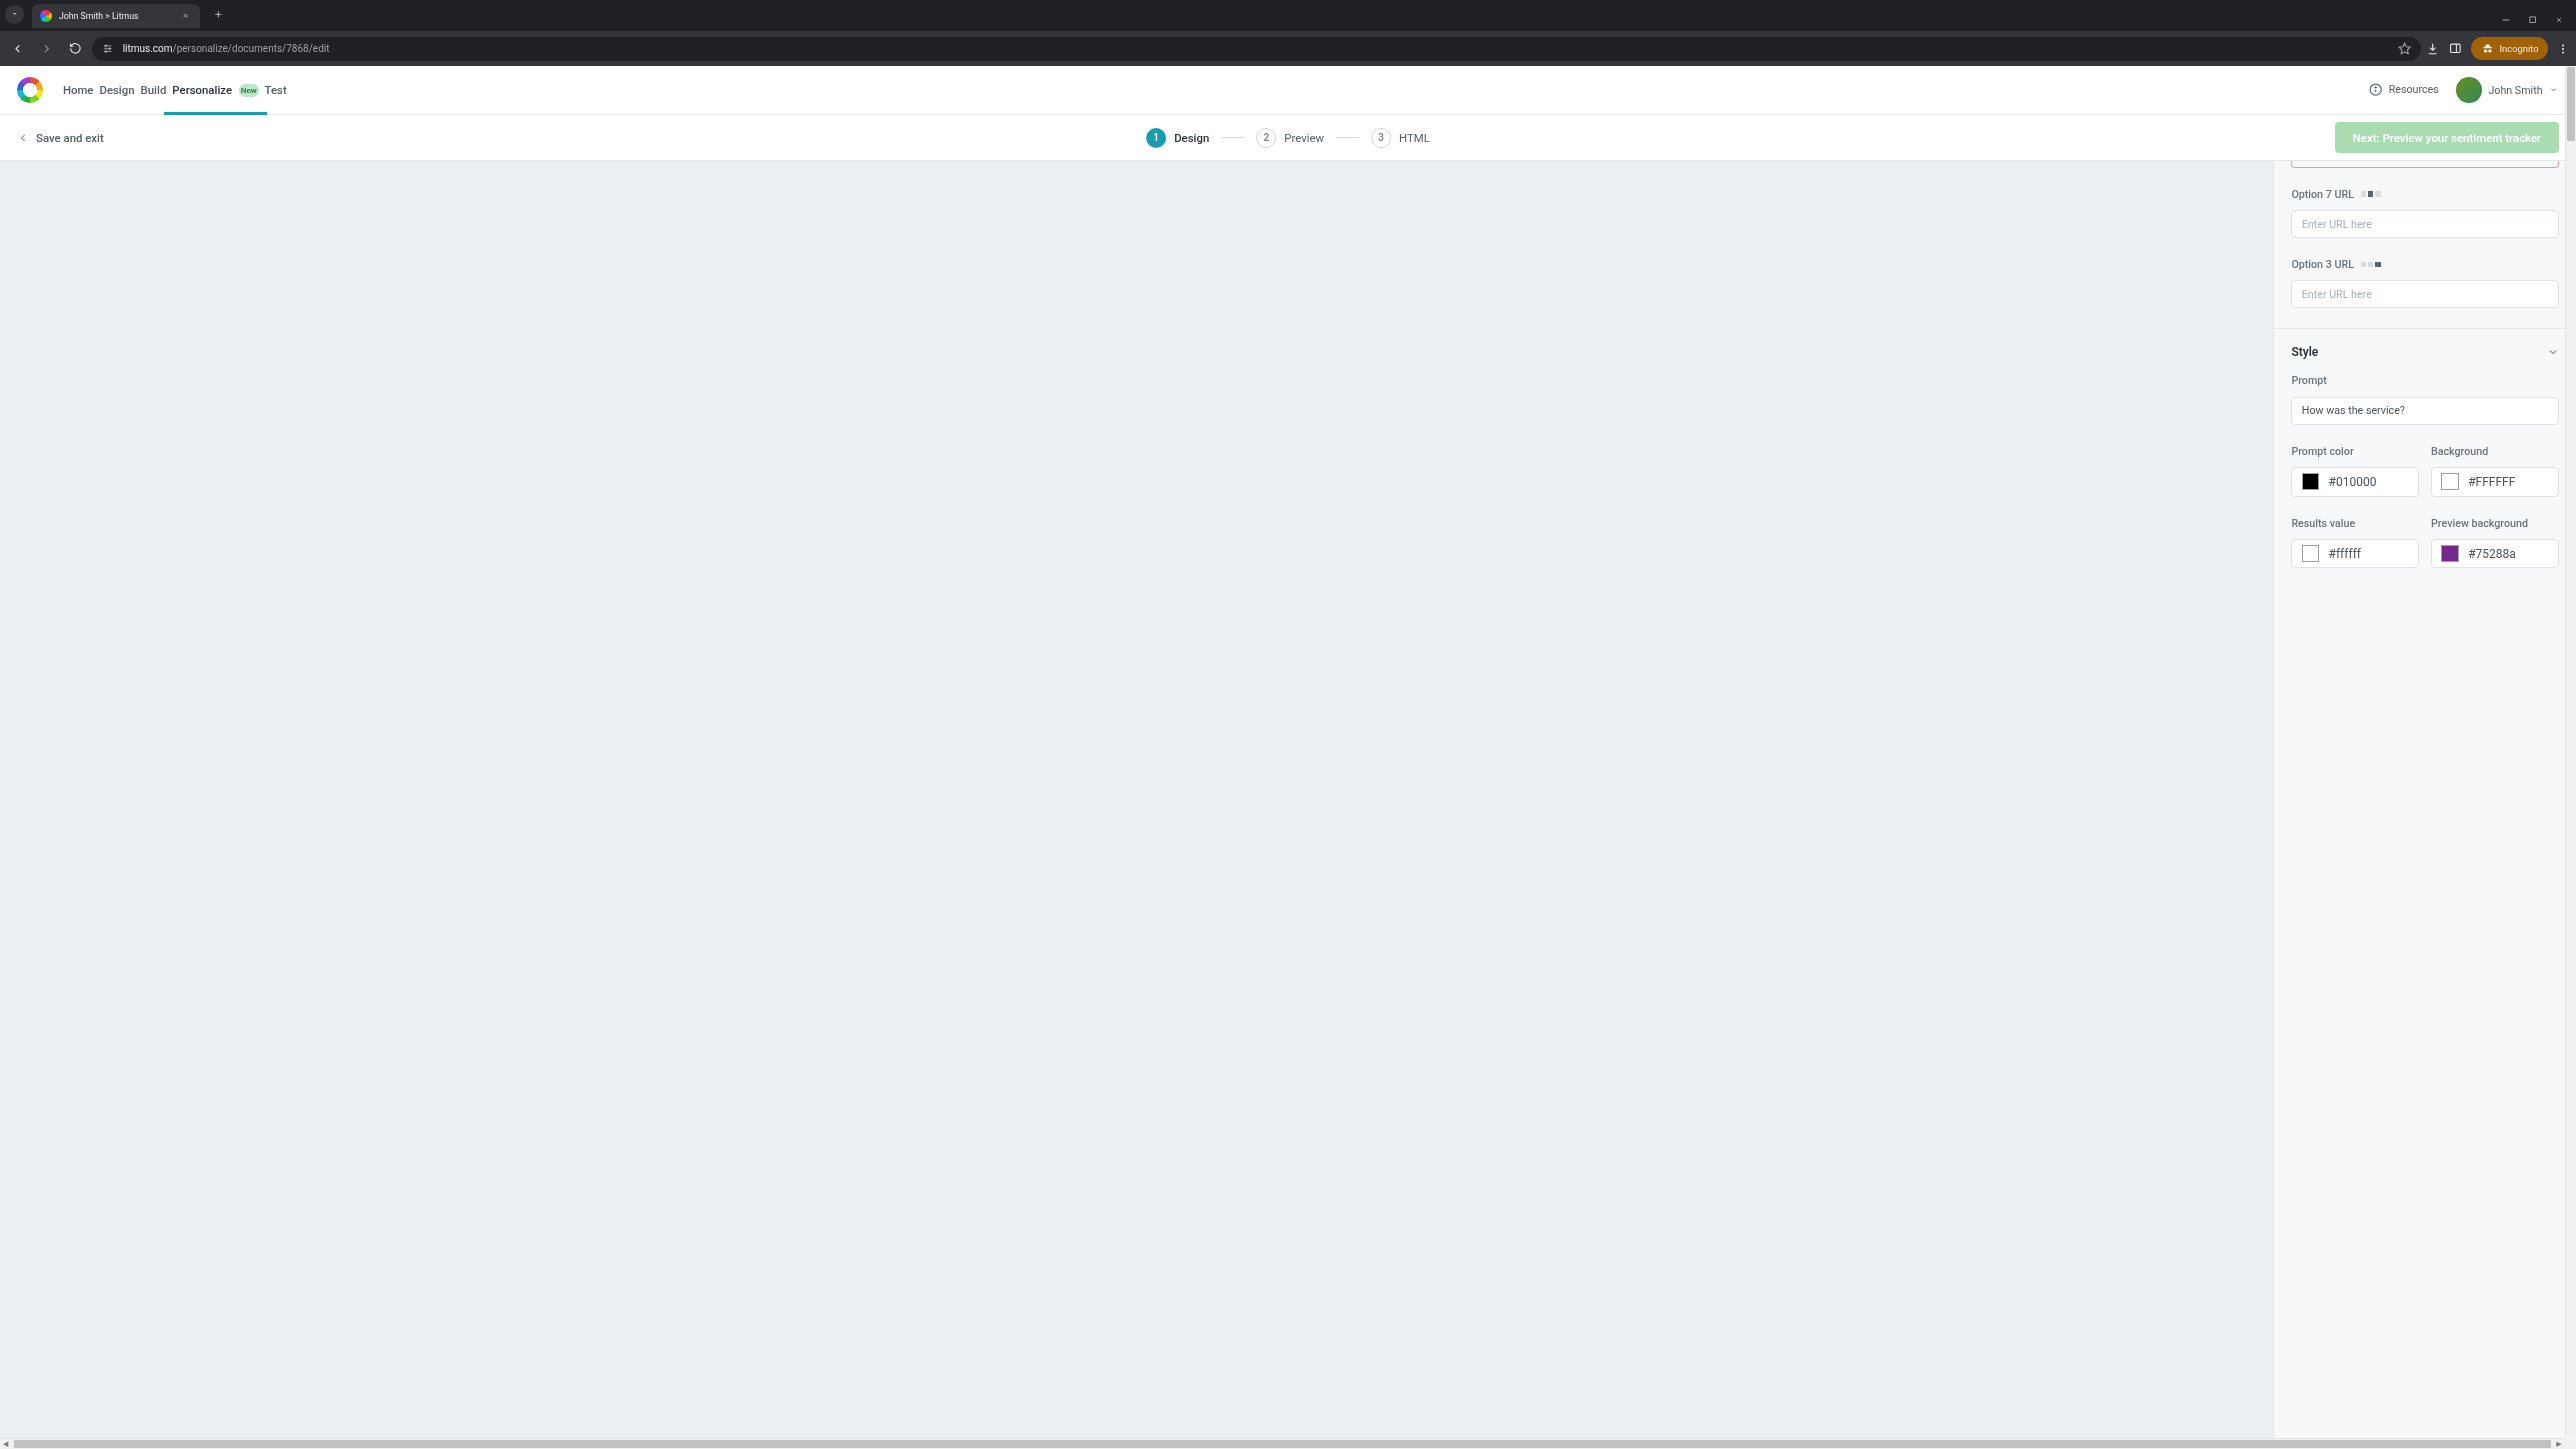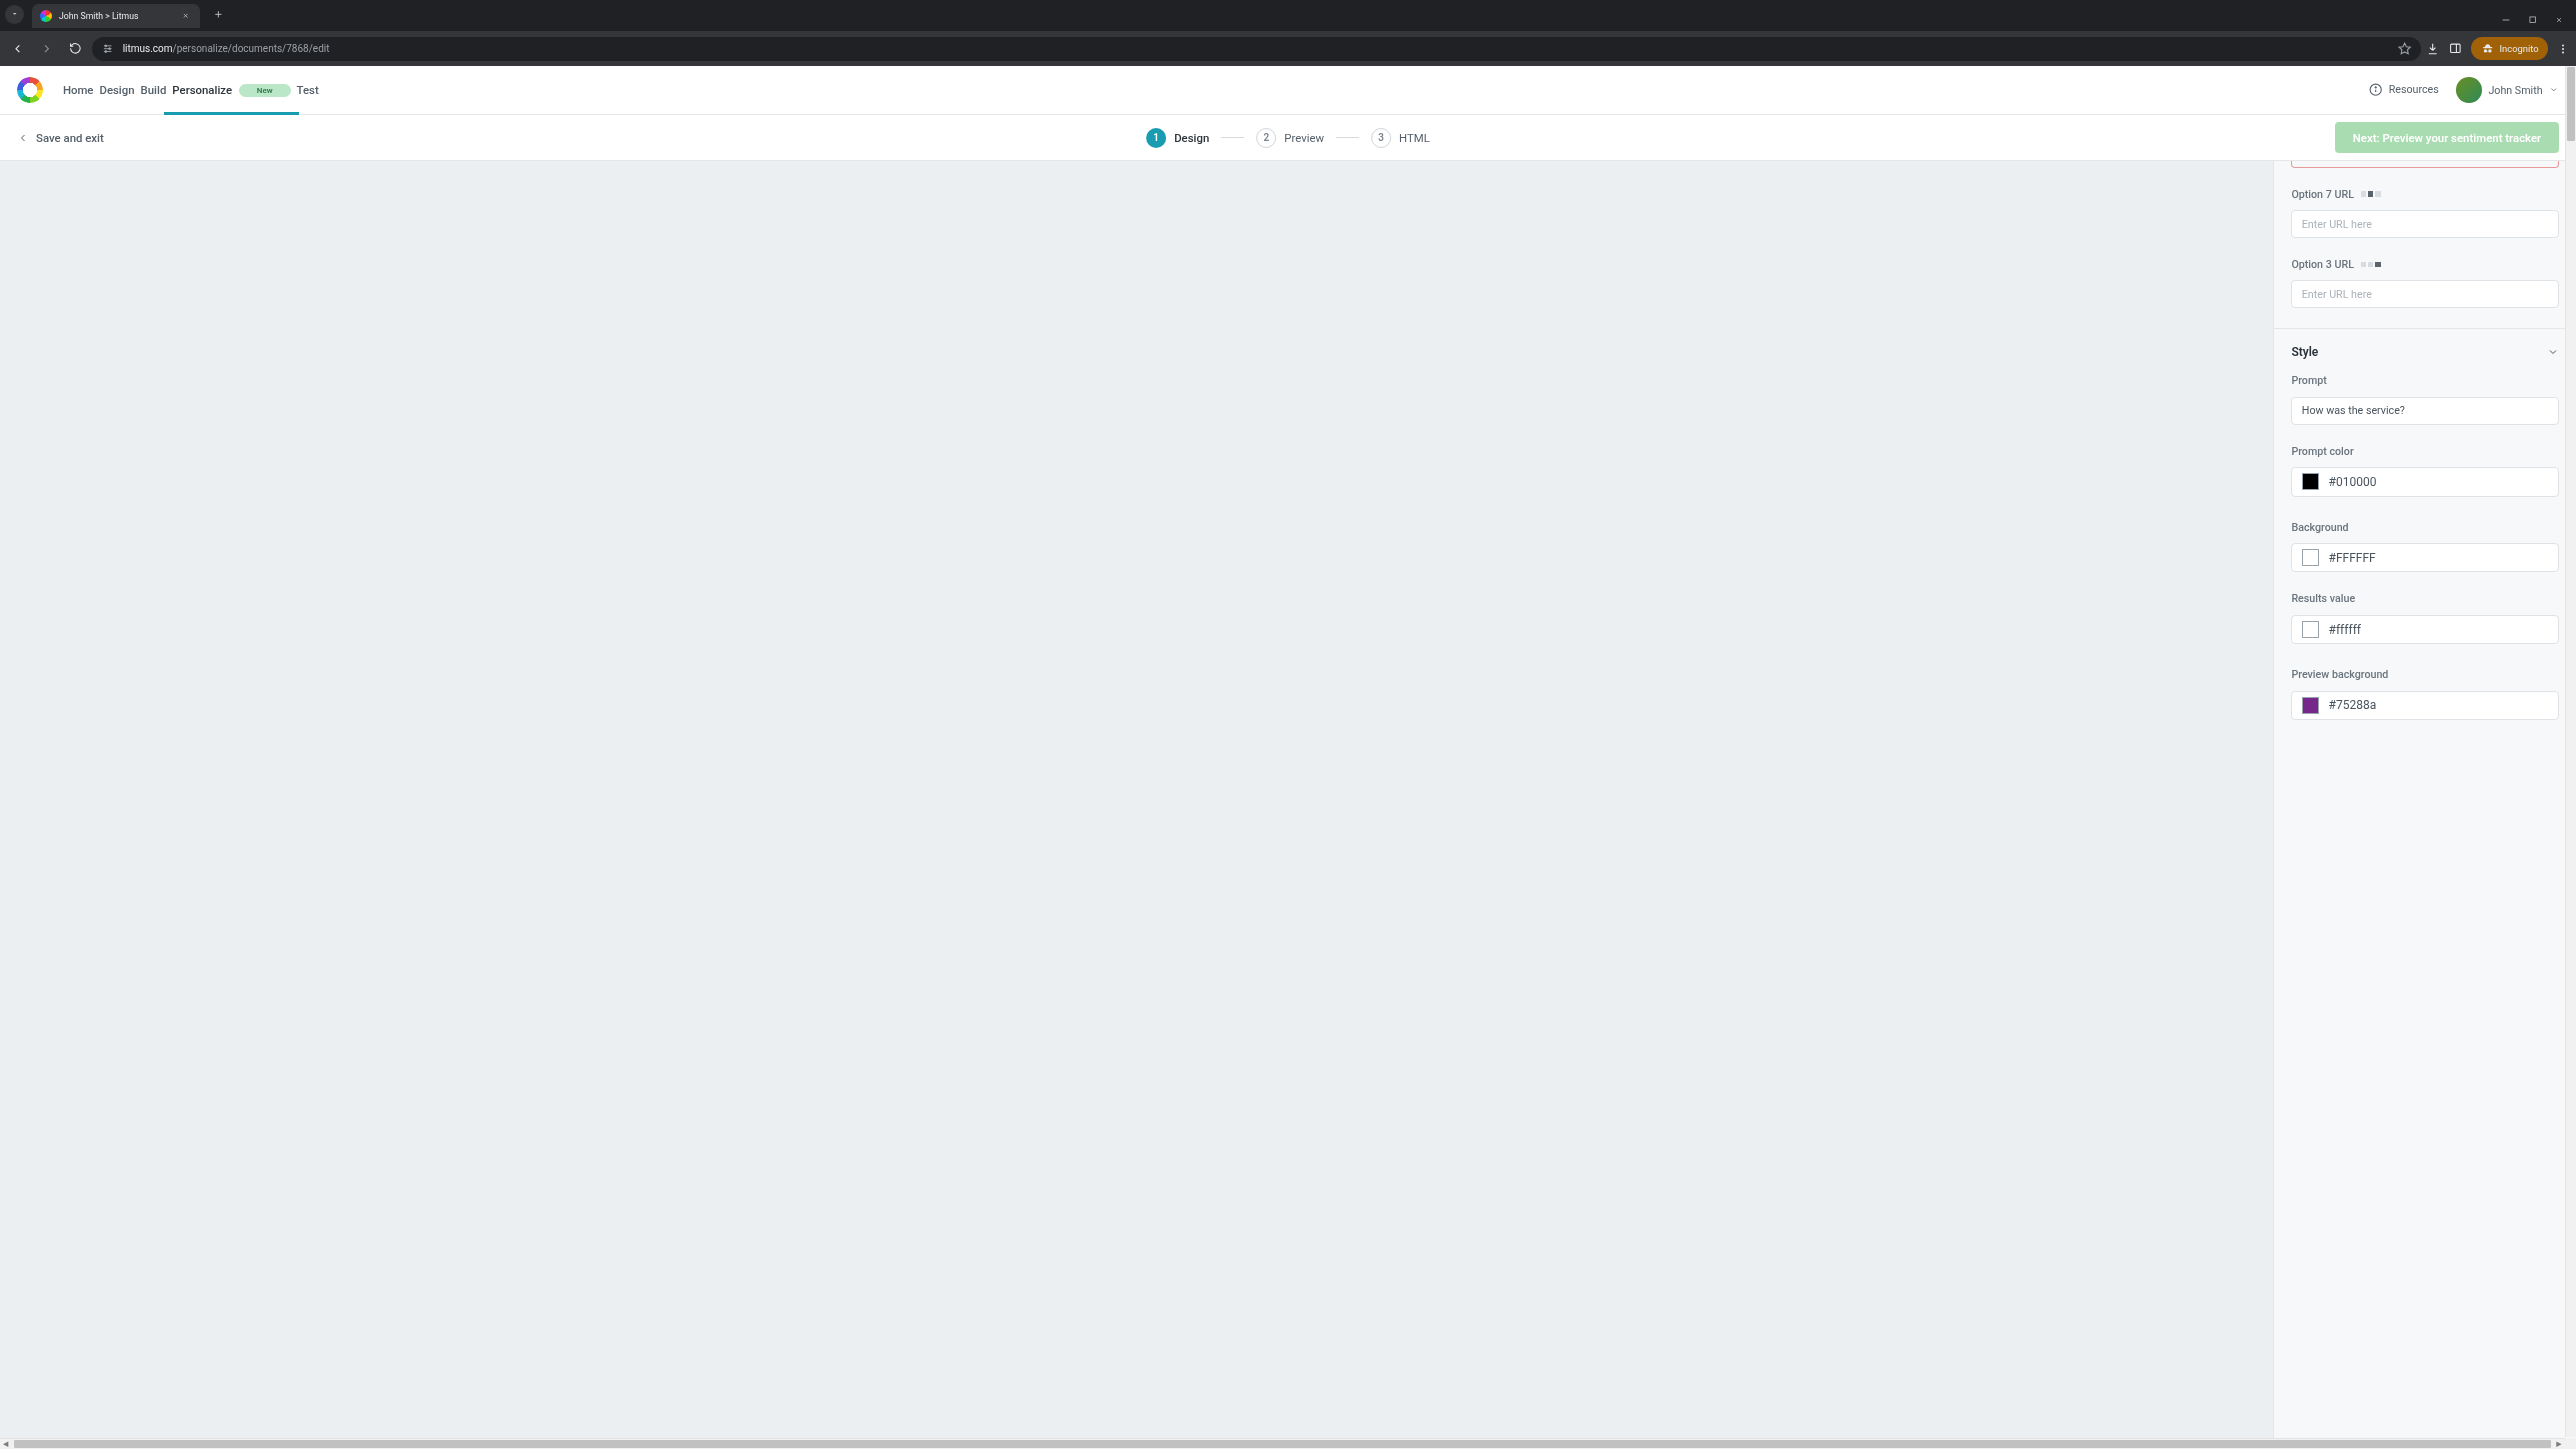--- a/index.html
+++ b/index.html
@@ -45,21 +45,21 @@
   .topnav { height:49px; border-bottom:0.7px solid #e4e6e8; display:flex; align-items:center; padding:0 17.4px; gap:20px; position:relative;}
   .logo { width:25.5px; height:25.5px; border-radius:50%; background:
       conic-gradient(#e94f3d 0 45deg,#f6a623 45deg 90deg,#f8e71c 90deg 135deg,#7ed321 135deg 180deg,#22b14c 180deg 225deg,#1ab6d6 225deg 270deg,#3b5fe0 270deg 315deg,#9b3fd6 315deg 360deg);
       mask: radial-gradient(circle, transparent 38%, black 39%);
       -webkit-mask: radial-gradient(circle, transparent 38%, black 39%);
   }
   .navlinks { display:flex; align-items:stretch; gap:6px; height:100%; }
   .navlink { display:flex; align-items:center; gap:6.7px; color:#55606a; font-size:11.4px; font-weight:500; position:relative;}
   .navlink.active { color:#2b333b;}
   .navlink.active::after { content:""; position:absolute; left:-8px; right:-8px; bottom:-0.7px; height:2.7px; background:#1a9cb0;}
-  .badge-new { background:#b9e7c8; color:#2f7a47; font-size:8px; font-weight:600; padding:2px 18px; border-radius:7.4px;}
+  .badge-new { background:#b9e7c8; color:#2f7a47; font-size:8px; font-weight:600; padding:2px 2px; border-radius:7.4px;}
   .nav-right { margin-left:auto; display:flex; align-items:center; gap:17.4px;}
   .resources { display:flex; align-items:center; gap:6px; color:#55606a; font-size:10.7px;}
   .avatar { width:25.5px; height:25.5px; border-radius:50%; background:linear-gradient(135deg,#6b8e23,#2e8b57);}
   .user { display:flex; align-items:center; gap:6.7px; color:#55606a; font-size:10.7px;}
 
   
   .stepbar { height:45px; display:flex; align-items:center; padding:0 17.4px; position:relative;}
   .saveexit { display:flex; align-items:center; gap:6.7px; color:#55606a; font-size:11.4px; font-weight:500;}
   .steps { position:absolute; left:50%; transform:translateX(-50%); display:flex; align-items:center; gap:12px;}
   .step { display:flex; align-items:center; gap:8px;}
@@ -80,21 +80,21 @@
   .fld-label { display:flex; align-items:center; gap:6.7px; color:#6a747e; font-size:10.7px; font-weight:500; margin-bottom:9.4px;}
   .sent-dots { display:flex; gap:2px;}
   .dot { width:5.4px; height:5.4px; }
   .dot.lt { background:#d8dce0;}
   .dot.dk { background:#5a646e;}
   .txt-input { width:100%; height:28px; border:1px solid #dfe3e7; border-radius:4px; background:#fff; padding:0 9.4px; font-size:10.7px; color:#2b333b;}
   .txt-input::placeholder { color:#aab2ba;}
   .fld-group { margin-bottom:20px;}
   .section { border-top:0.7px solid #e4e6e8; margin:0 -17.4px; padding:16px 17.4px 0 17.4px;}
   .section-hd { display:flex; align-items:center; justify-content:space-between; color:#2b333b; font-size:12px; font-weight:600; margin-bottom:14.8px;}
-  .row2 { display:flex; gap:24px;flex-direction:column;}
+  .row2 { display:flex; gap:12px;}
   .row2 > div { flex:1;}
   .color-input { display:flex; align-items:center; gap:9.4px; height:29.5px; border:1px solid #dfe3e7; border-radius:4px; background:#fff; padding:0 9.4px; font-size:12px; color:#4a545e;}
   .swatch { width:17.4px; height:17.4px; border:0.7px solid #9aa3ab; }
   .sub-label { color:#6a747e; font-size:10.7px; font-weight:500; margin-bottom:9.4px;}
 
   svg { display:block; }
 </style>
 </head>
 <body>
 

